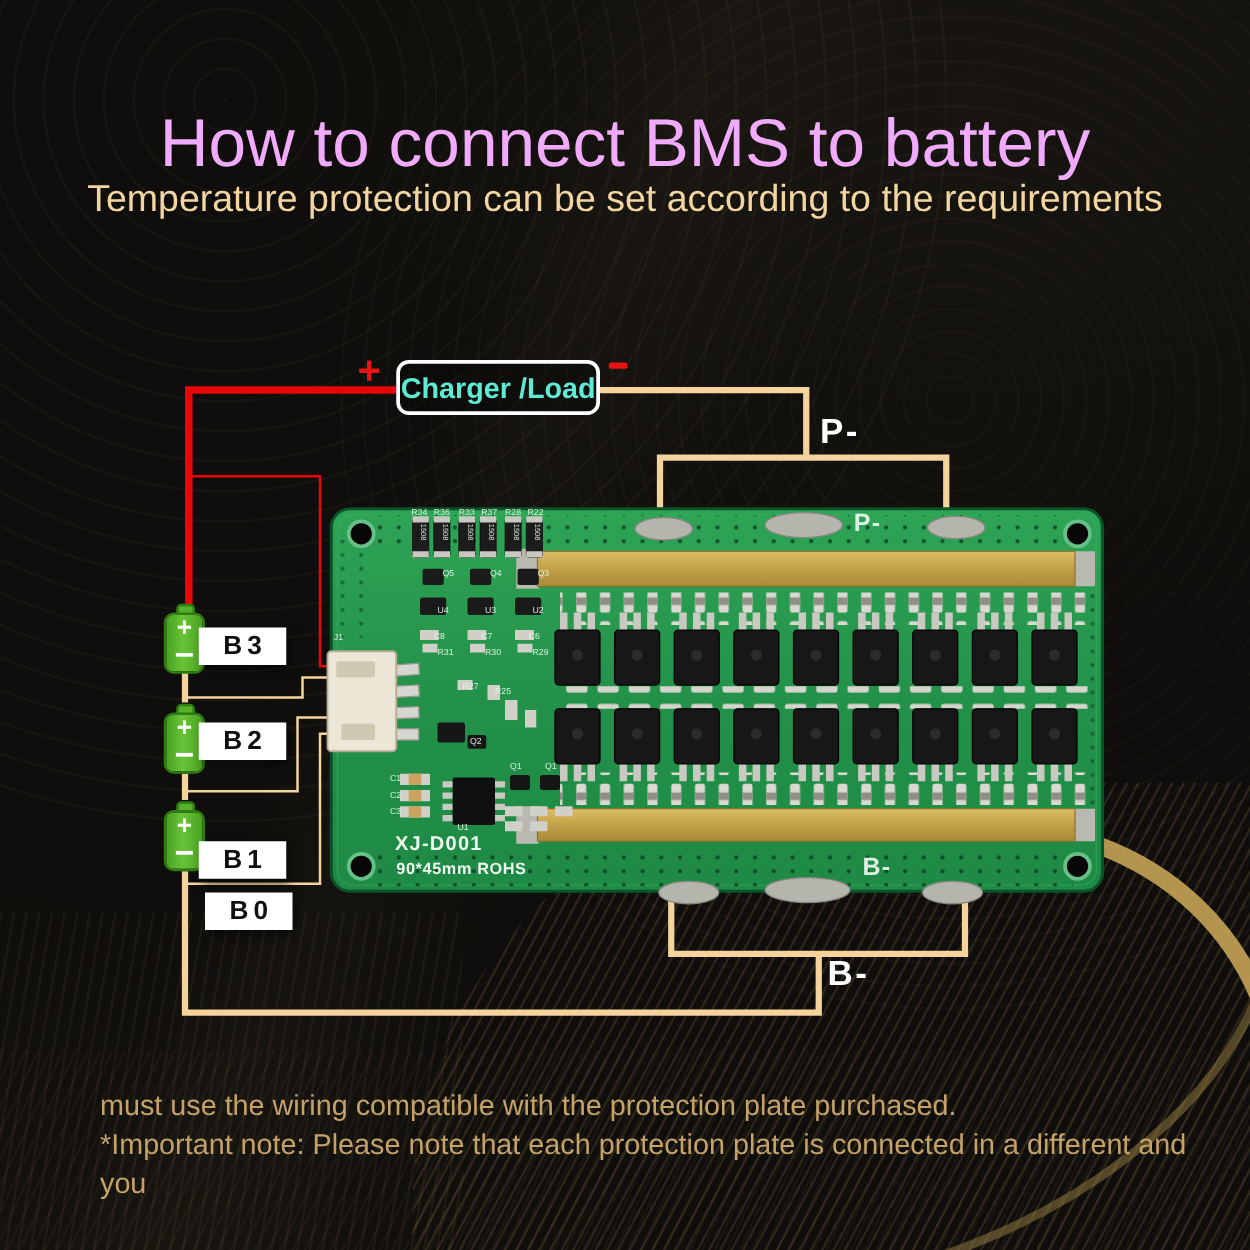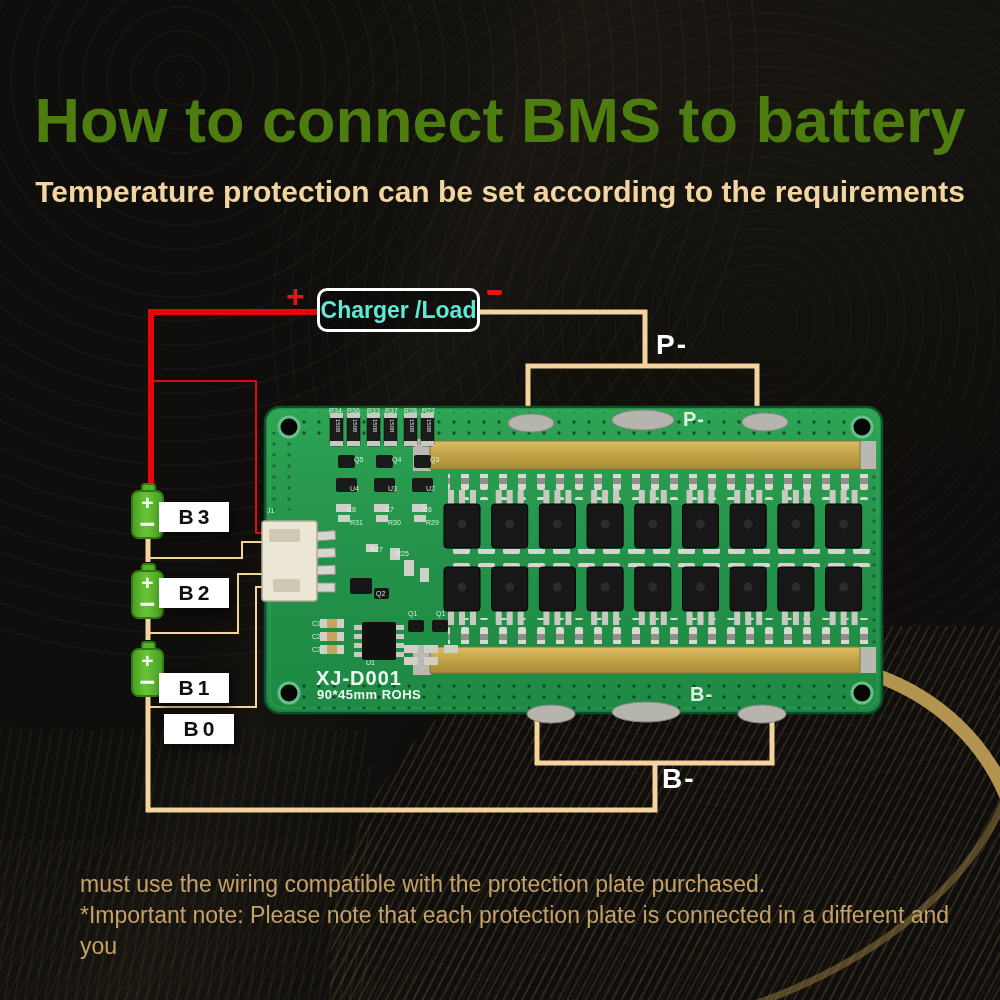--- a/index.html
+++ b/index.html
@@ -23,34 +23,34 @@
     border-radius:340px 0 0 0;
     background:repeating-linear-gradient(118deg, rgba(175,144,80,.20) 0 2px, transparent 2px 8px);
     opacity:.85;}
   .stripes-left{position:absolute;left:0;top:730px;width:370px;height:300px;
     background:repeating-linear-gradient(100deg, rgba(150,125,75,.09) 0 2px, transparent 2px 10px);}
   .stripes-footer{position:absolute;left:0;top:840px;width:1000px;height:160px;
     background:repeating-linear-gradient(115deg, rgba(140,115,70,.07) 0 2px, transparent 2px 9px);}
 
   
   .title{position:absolute;left:0;top:84px;width:1000px;text-align:center;
-    font-size:63px;font-weight:700;letter-spacing:0px;color:#4d7c0f;}
+    font-size:54px;font-weight:400;letter-spacing:0px;color:#f0abfc;}
   .subtitle{position:absolute;left:0;top:143px;width:1000px;text-align:center;
-    font-size:30px;font-weight:700;color:#f2d5a1;margin-top:32px;}
+    font-size:30px;font-weight:400;color:#f2d5a1;}
 
   
   #diagram{position:absolute;left:0;top:0;z-index:2;}
 
   
   #board-refs{position:absolute;inset:0;z-index:3;pointer-events:none;}
   .ref{position:absolute;color:#e6f6e9;font-size:7px;line-height:7px;opacity:.92;transform-origin:left top;}
   .silk{position:absolute;color:#eef9f0;z-index:3;}
   .silk-p{left:683px;top:408px;font-size:20px;font-weight:bold;letter-spacing:1px;opacity:.92;}
   .silk-b{left:690px;top:683px;font-size:20px;font-weight:bold;letter-spacing:1px;opacity:.92;}
-  .silk-model{left:316px;top:667px;font-size:20px;font-weight:bold;letter-spacing:1px;}
+  .silk-model{left:316px;top:667px;font-size:16px;font-weight:bold;letter-spacing:1px;}
   .silk-size{left:317px;top:687px;font-size:13px;font-weight:bold;letter-spacing:.5px;}
 
   
   .lbl{position:absolute;z-index:4;}
   .charger-box{left:317px;top:288px;width:163px;height:44px;border:3px solid #fff;border-radius:10px;
     box-sizing:border-box;display:flex;align-items:center;justify-content:center;
     color:#5eead4;font-size:23px;font-weight:bold;background:rgba(0,0,0,.25);}
   .plus-sign{left:286px;top:278px;color:#e81414;font-size:32px;font-weight:900;}
   .minus-sign{left:487px;top:290px;width:15px;height:5px;background:#e81414;border-radius:2px;}
   .p-label{left:656px;top:329px;color:#fff;font-size:28px;font-weight:800;letter-spacing:2px;}

